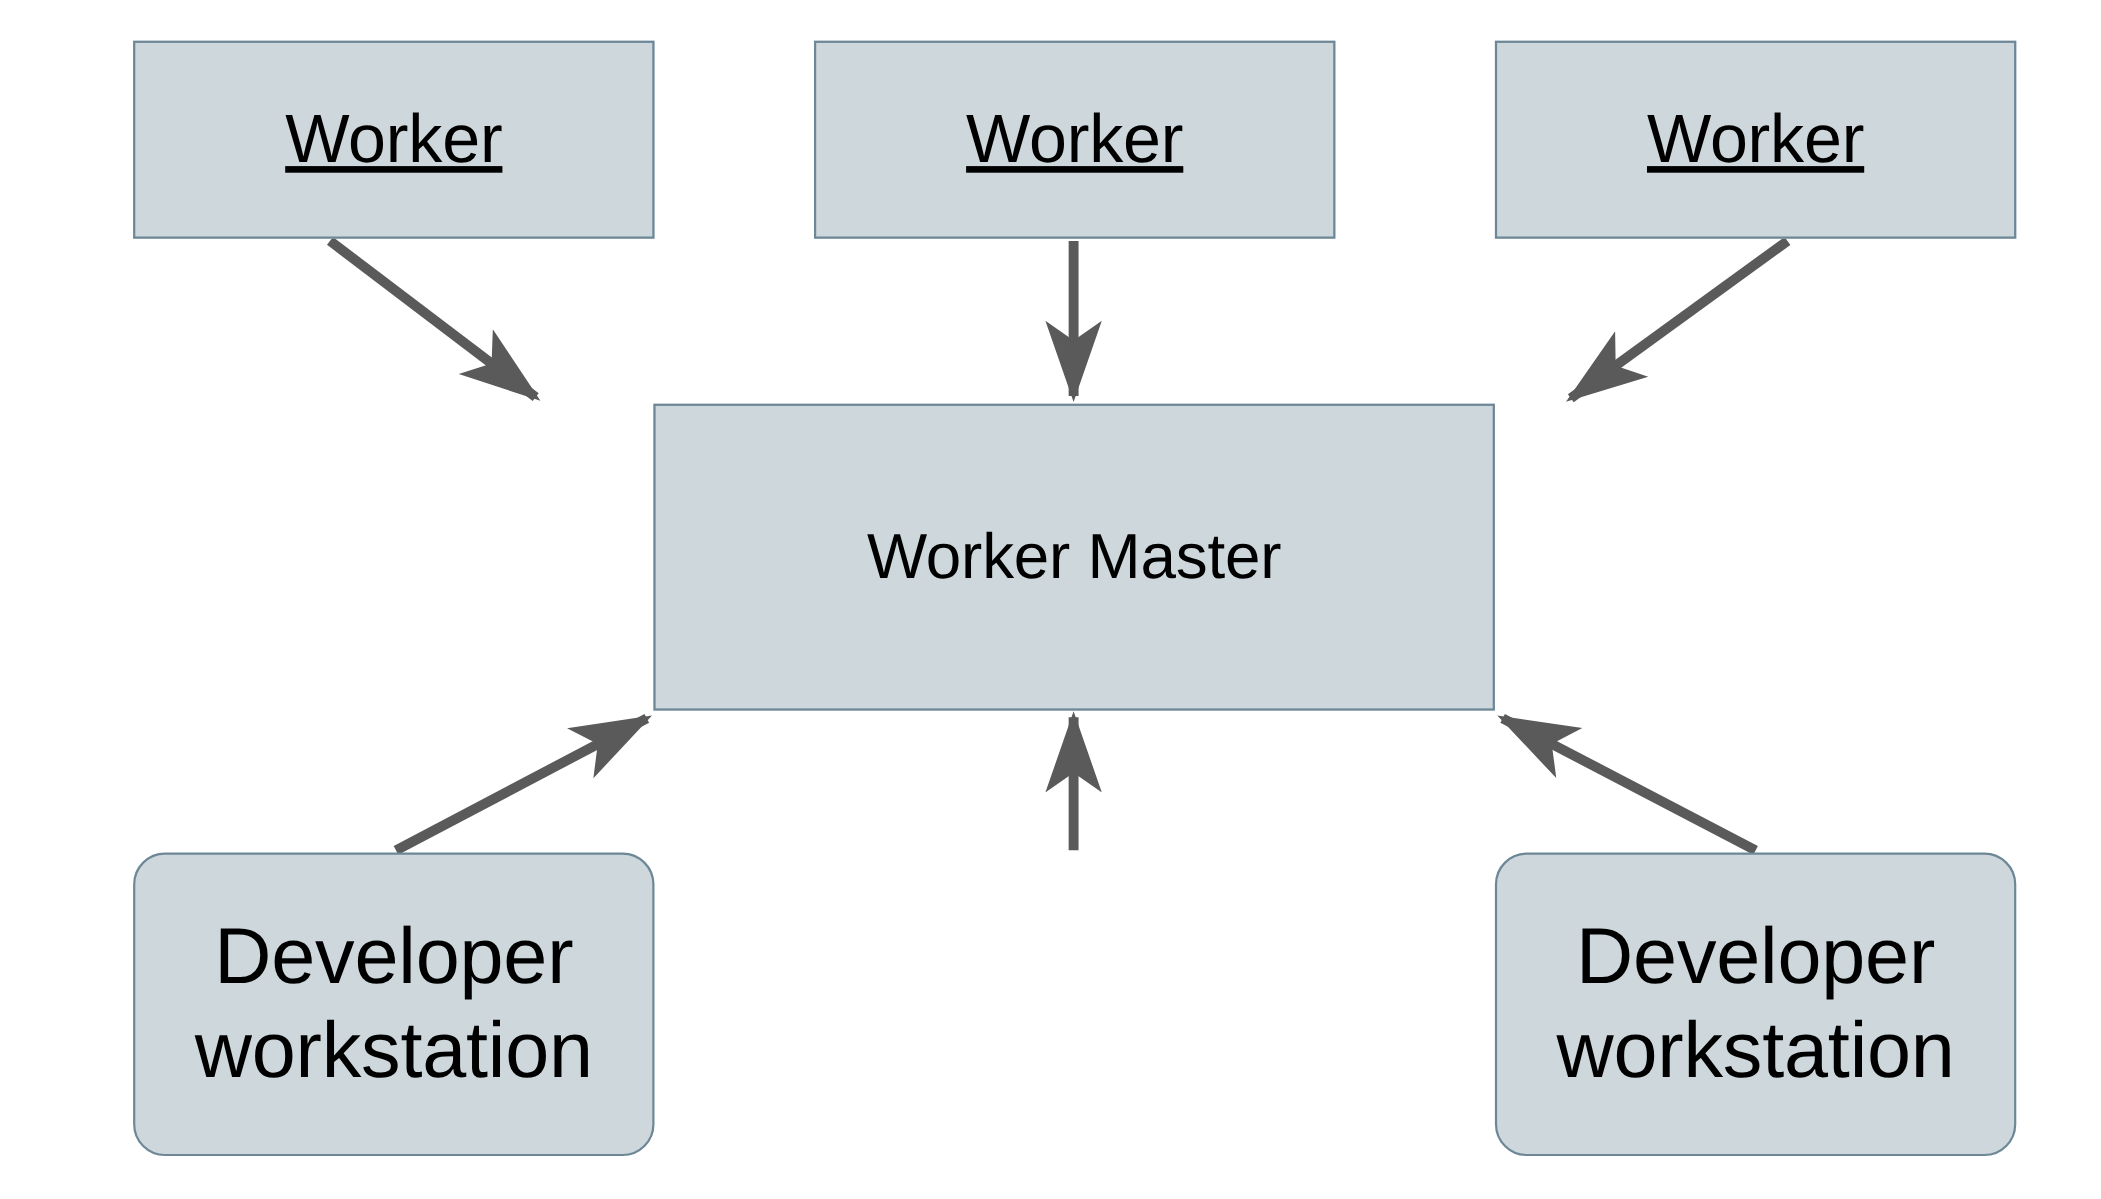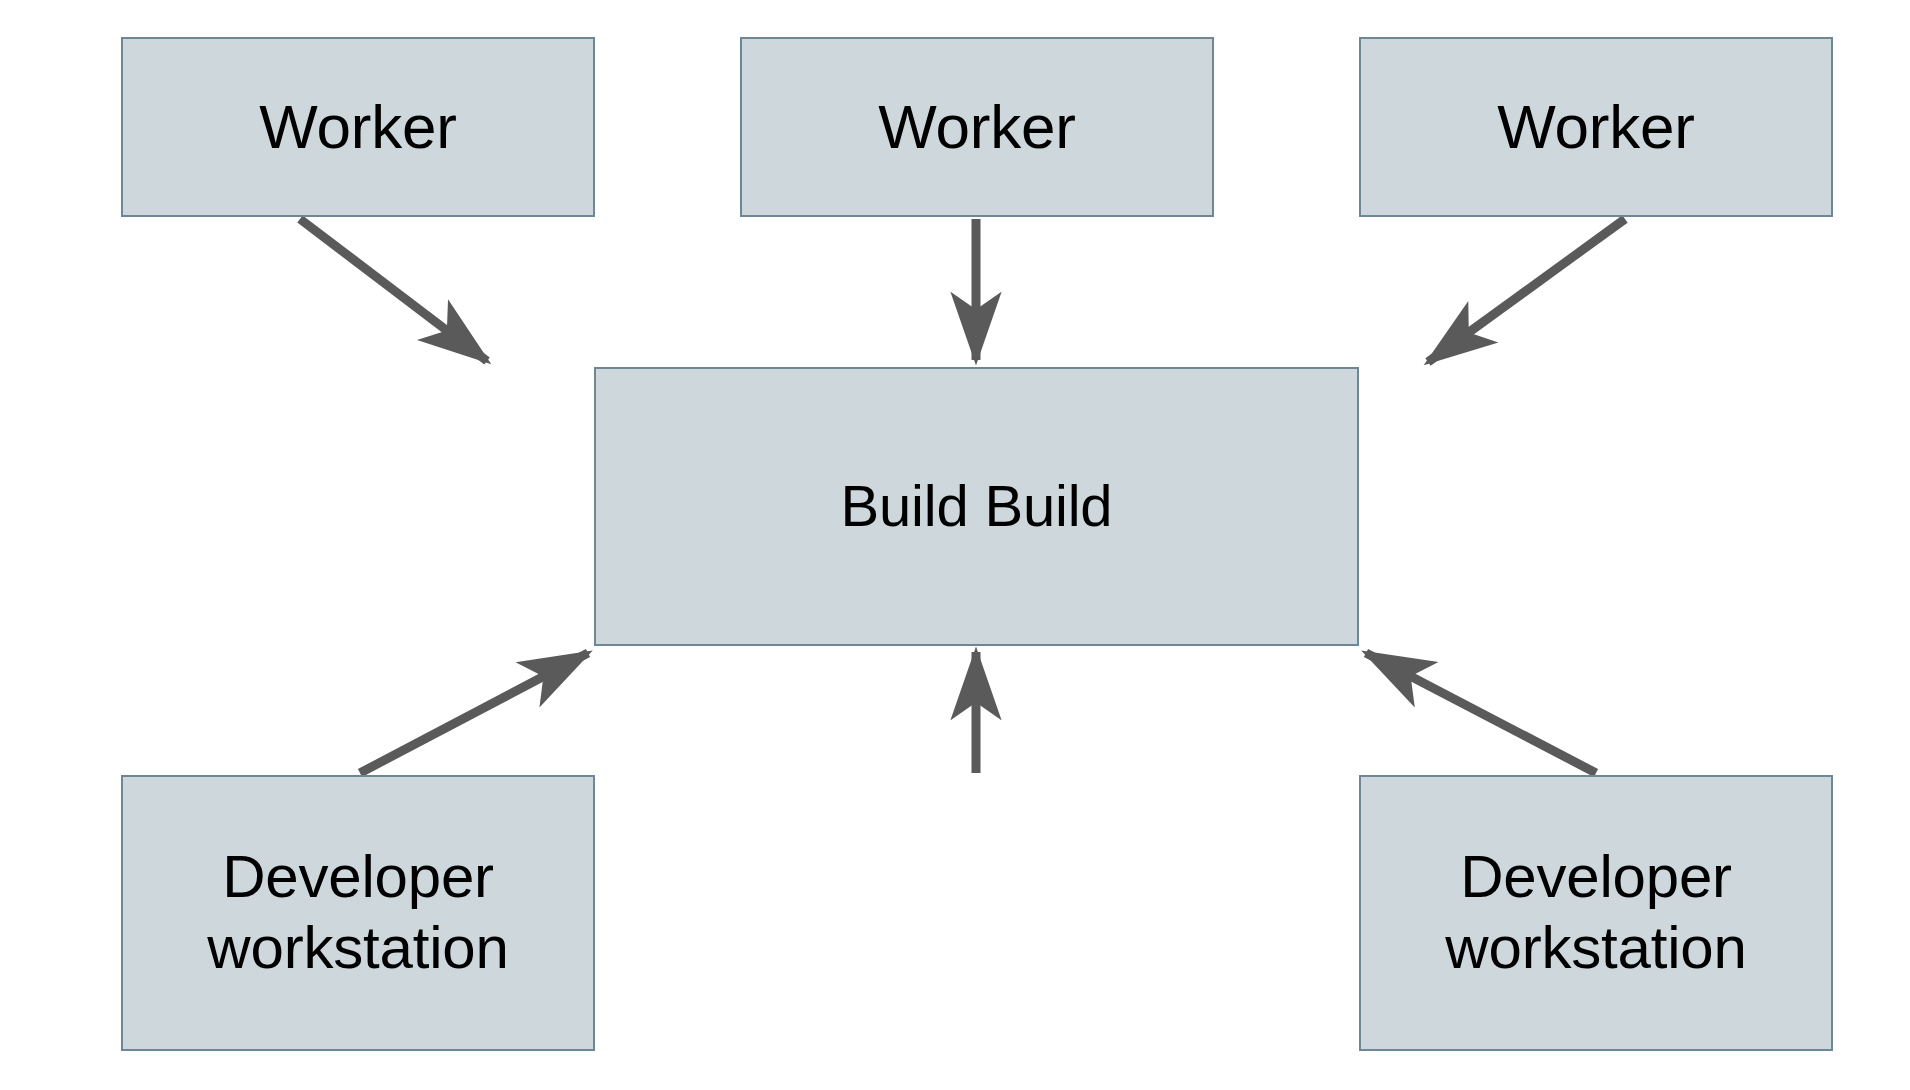--- a/index.html
+++ b/index.html
@@ -39,23 +39,23 @@
     color: #000000;
     line-height: 1.18;
     letter-spacing: -0.2px;
     z-index: 2;
   }
   .node-label {
     display: block;
     white-space: pre-line;
     padding: 0 8px;
   }
-  .worker-node { font-size: 62px; }
+  .worker-node { font-size: 62px; text-decoration: underline; }
   .master-node { font-size: 58px; }
-  .bottom-node { font-size: 60px; }
+  .bottom-node { font-size: 72px; border-radius: 29px; }
   .ci-node { font-size: 58px; }
 
   
   #node-worker-1 { left: 121px;  top: 37px;  width: 474px; height: 180px; }
   #node-worker-2 { left: 740px;  top: 37px;  width: 474px; height: 180px; }
   #node-worker-3 { left: 1359px; top: 37px;  width: 474px; height: 180px; }
   #node-build-master { left: 594px; top: 367px; width: 765px; height: 279px; }
   #node-dev-workstation-1 { left: 121px;  top: 775px; width: 474px; height: 276px; }
   #node-ci-server        { left: 740px;  top: 775px; width: 474px; height: 276px; }
   #node-dev-workstation-2 { left: 1359px; top: 775px; width: 474px; height: 276px; }
@@ -91,21 +91,21 @@
 
   <div class="node worker-node" id="node-worker-2">
     <span class="node-label">Worker</span>
   </div>
 
   <div class="node worker-node" id="node-worker-3">
     <span class="node-label">Worker</span>
   </div>
 
   <div class="node master-node" id="node-build-master">
-    <span class="node-label">Build Build</span>
+    <span class="node-label">Worker Master</span>
   </div>
 
   <div class="node bottom-node" id="node-dev-workstation-1">
     <span class="node-label">Developer
 workstation</span>
   </div>
 
 
   <div class="node bottom-node" id="node-dev-workstation-2">
     <span class="node-label">Developer

